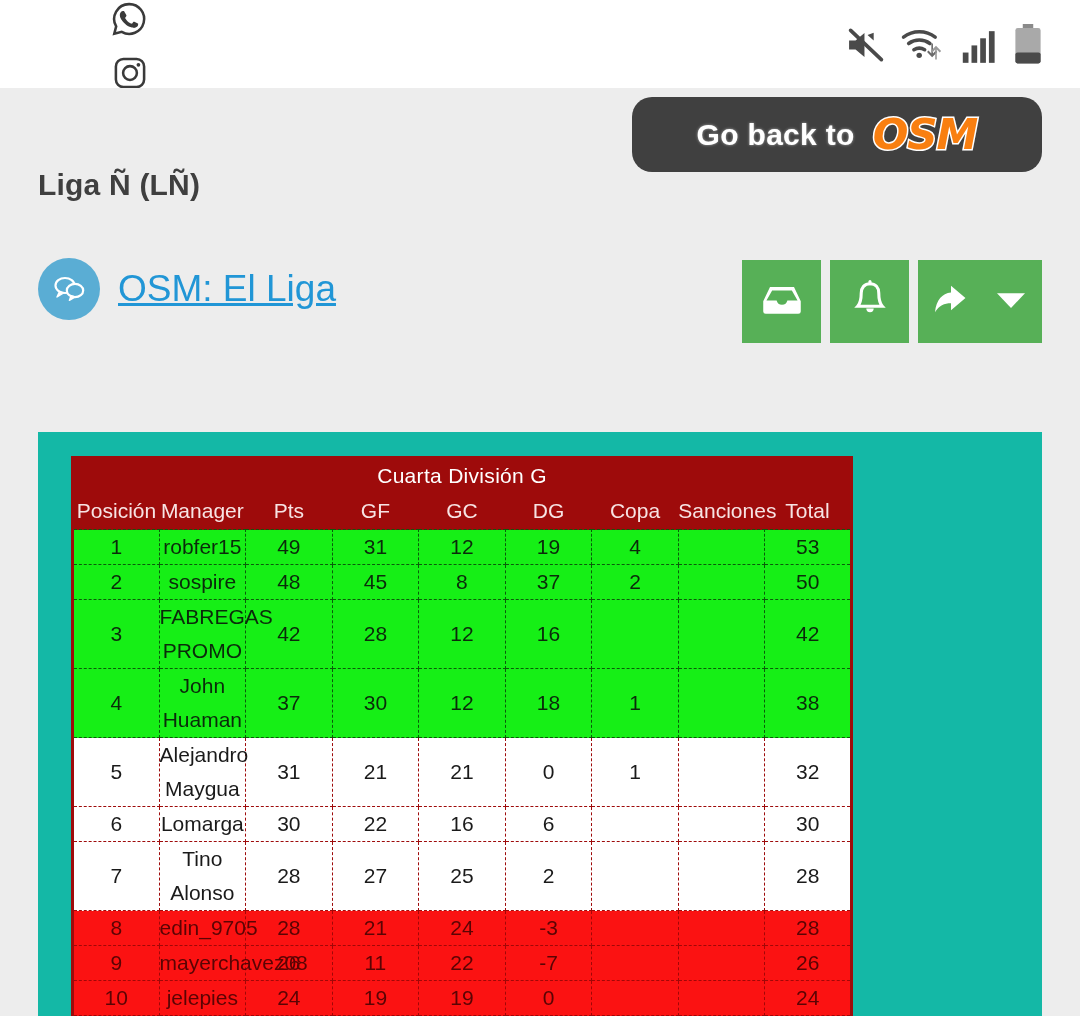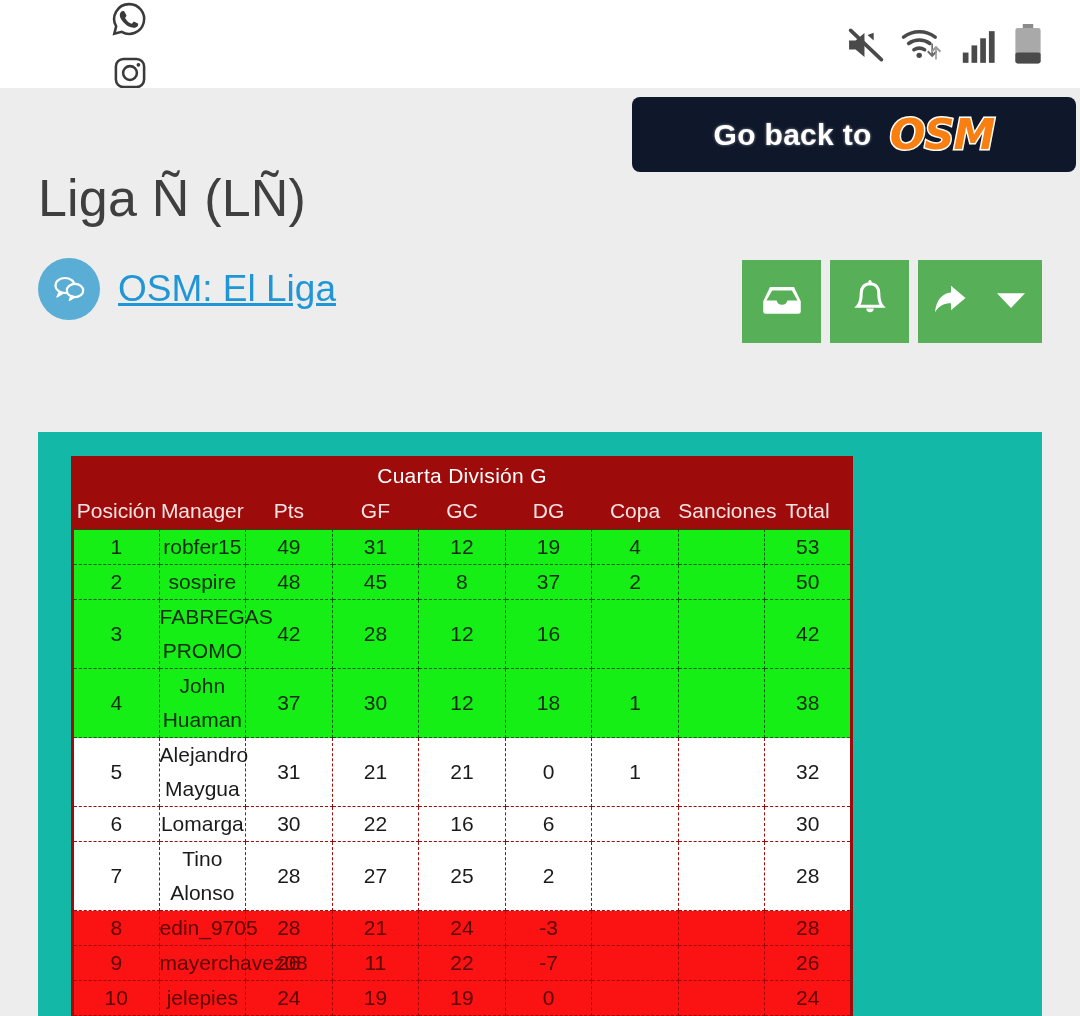--- a/index.html
+++ b/index.html
@@ -37,23 +37,23 @@
     position: absolute;
     top: 88px; left: 0;
     width: 1080px; height: 928px;
     background: #ededed;
   }
 
   
   #osm-banner {
     position: absolute;
     top: 9px; left: 632px;
-    width: 444px; height: 75px;
-    background: #0f172a;
-    border-radius: 8px;
+    width: 410px; height: 75px;
+    background: #404040;
+    border-radius: 20px;
     display: flex;
     align-items: center;
     justify-content: center;
     gap: 18px;
     overflow: hidden;
   }
   #osm-banner-text {
     font-size: 30px;
     font-weight: bold;
     color: #ffffff;
@@ -69,23 +69,23 @@
     paint-order: stroke fill;
     letter-spacing: -1px;
     line-height: 1;
     font-family: "DejaVu Sans", sans-serif;
   }
 
   
   #page-title {
     position: absolute;
     top: 80px; left: 38px;
-    font-size: 52px;
+    font-size: 30px;
     color: #3f3f3f;
-    font-weight: normal;
+    font-weight: bold;
     letter-spacing: 0.2px;
   }
 
   
   #link-row {
     position: absolute;
     top: 170px; left: 38px;
     display: flex;
     align-items: center;
     gap: 18px;

